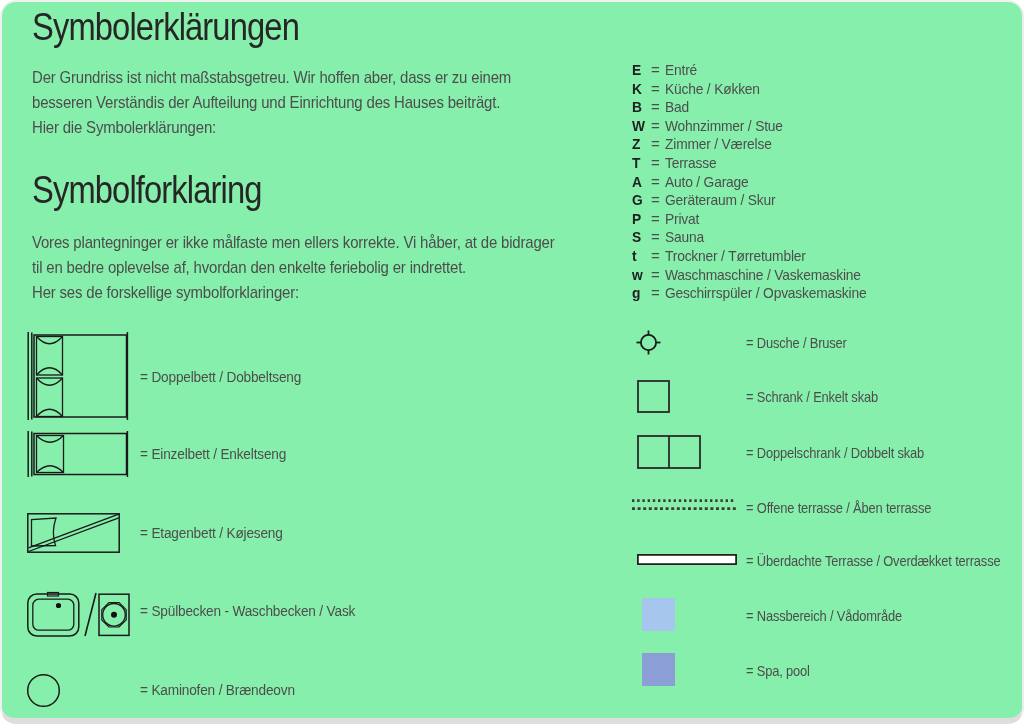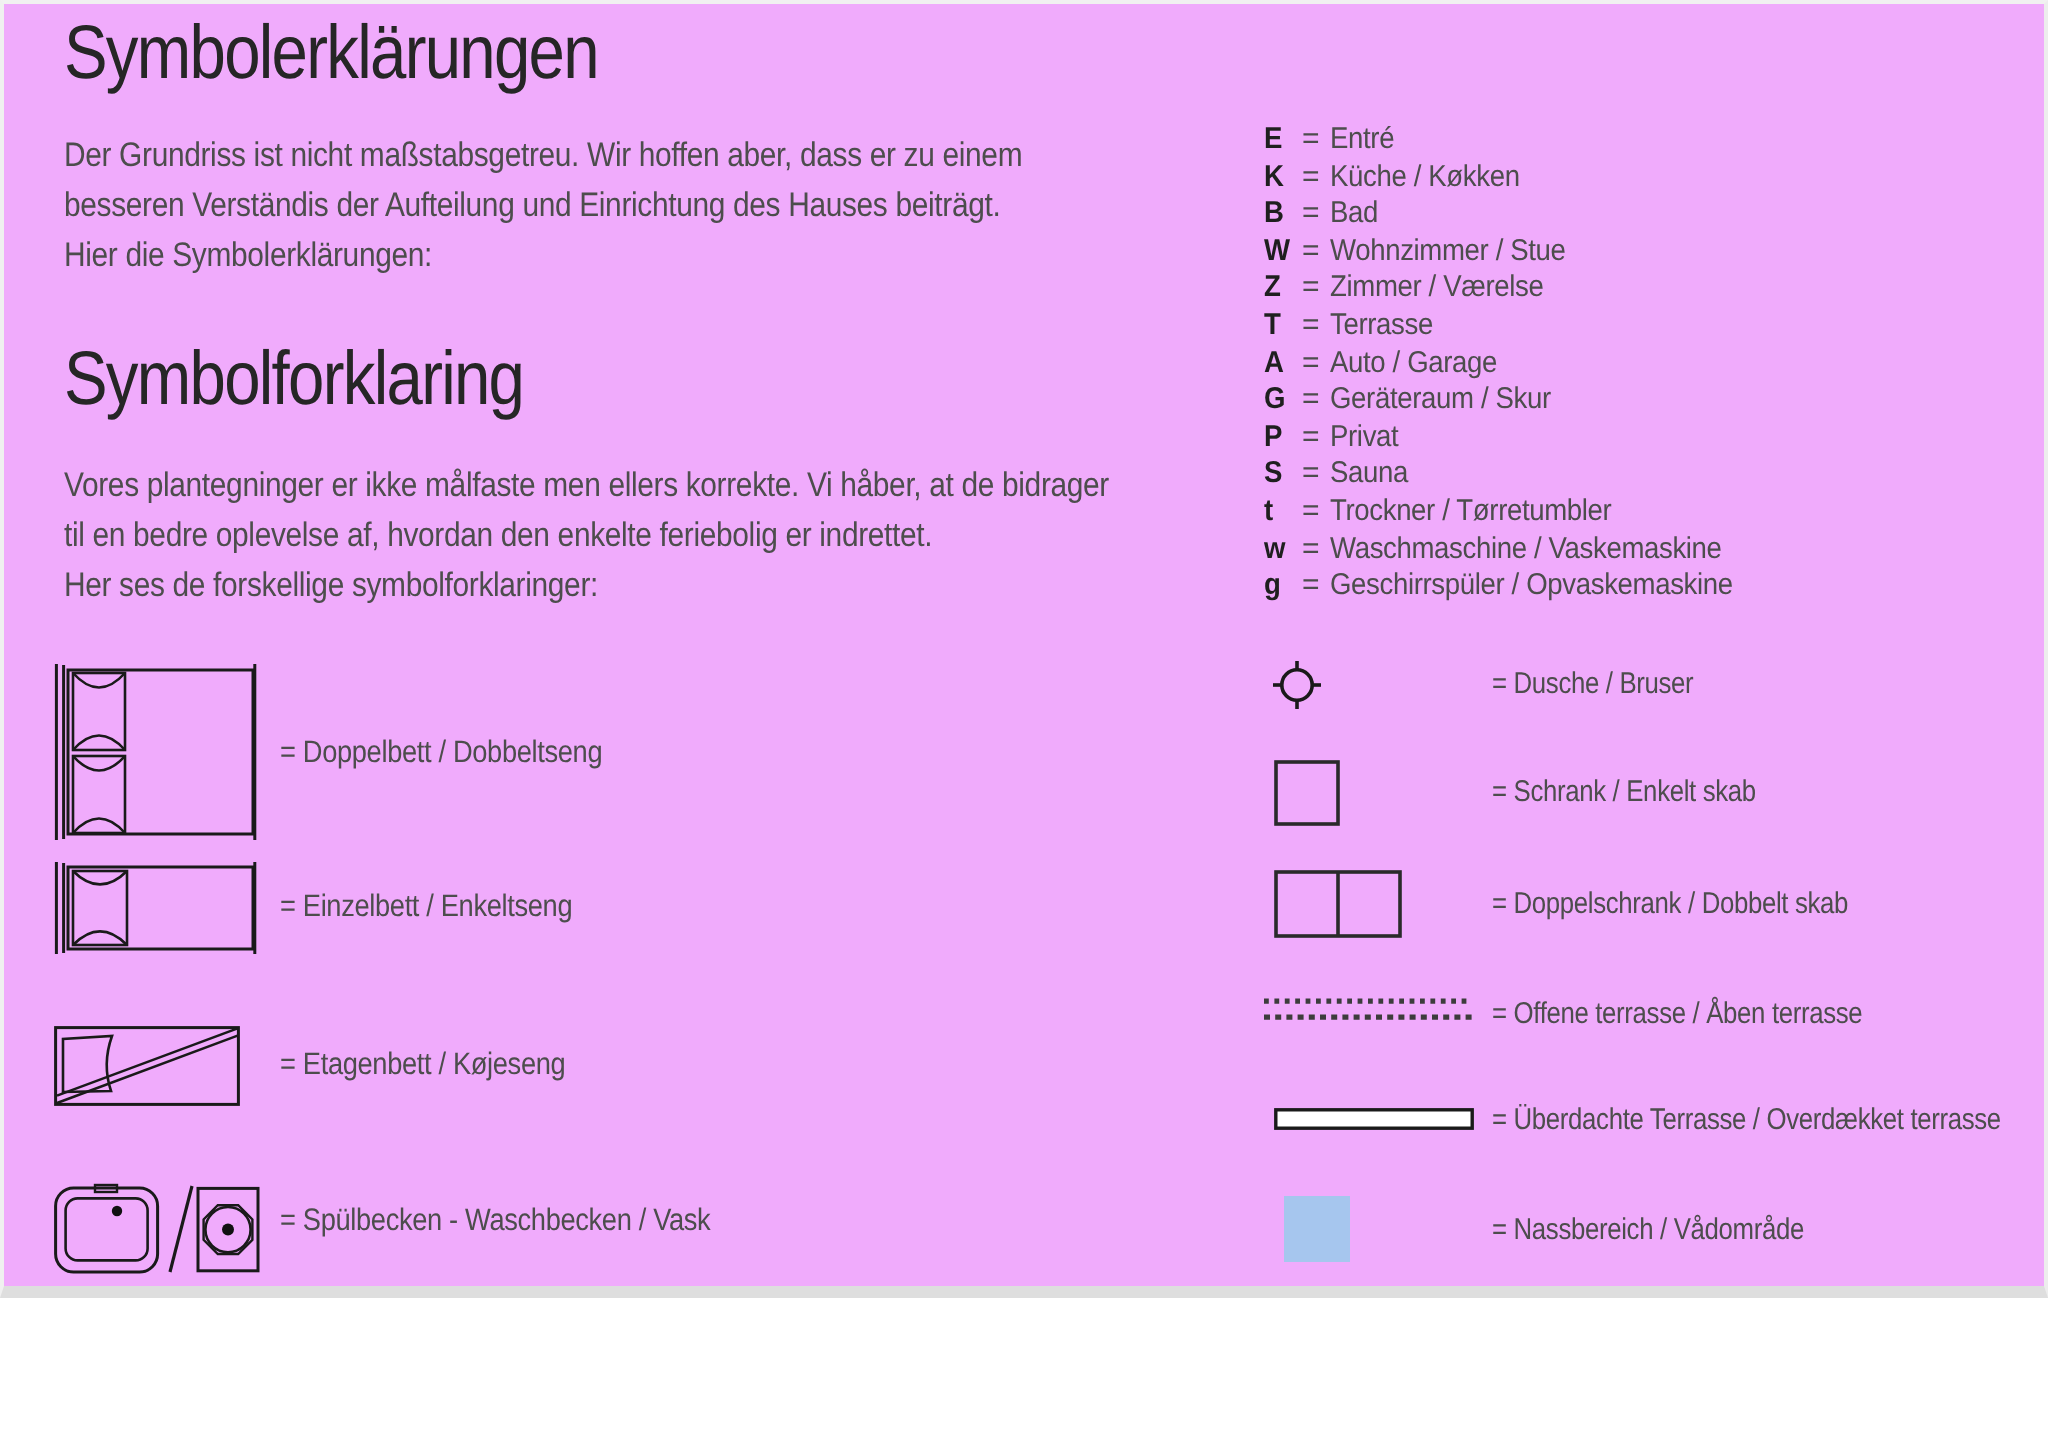--- a/index.html
+++ b/index.html
@@ -1,21 +1,21 @@
 <!DOCTYPE html>
 <html><head>
 <meta charset="utf-8">
 <style>
   html,body{margin:0;padding:0;background:#fff;}
   .page{
-    position:relative;width:1024px;height:649px;background:#f0abfc;
+    position:relative;width:1024px;height:724px;background:#86efac;
     box-sizing:border-box;overflow:hidden;
     border-top:2px solid #f1f1f1;border-left:2px solid #f0f0f0;
     border-right:2px solid #ededed;border-bottom:6px solid #dedede;
-    font-family:"Liberation Sans", sans-serif;color:#4f4f4f;
+    font-family:"Liberation Sans", sans-serif;color:#4f4f4f;border-radius:16px;
   }
   .abs{position:absolute;}
   h1.doc-title{
     margin:0;font-size:38px;font-weight:500;color:#262626;
     letter-spacing:-1px;transform:scaleX(0.86);transform-origin:left top;
     white-space:nowrap;
   }
   p.intro{
     margin:0;font-size:17px;line-height:25px;color:#4d4d4d;
     white-space:pre-line;letter-spacing:-0.2px;

